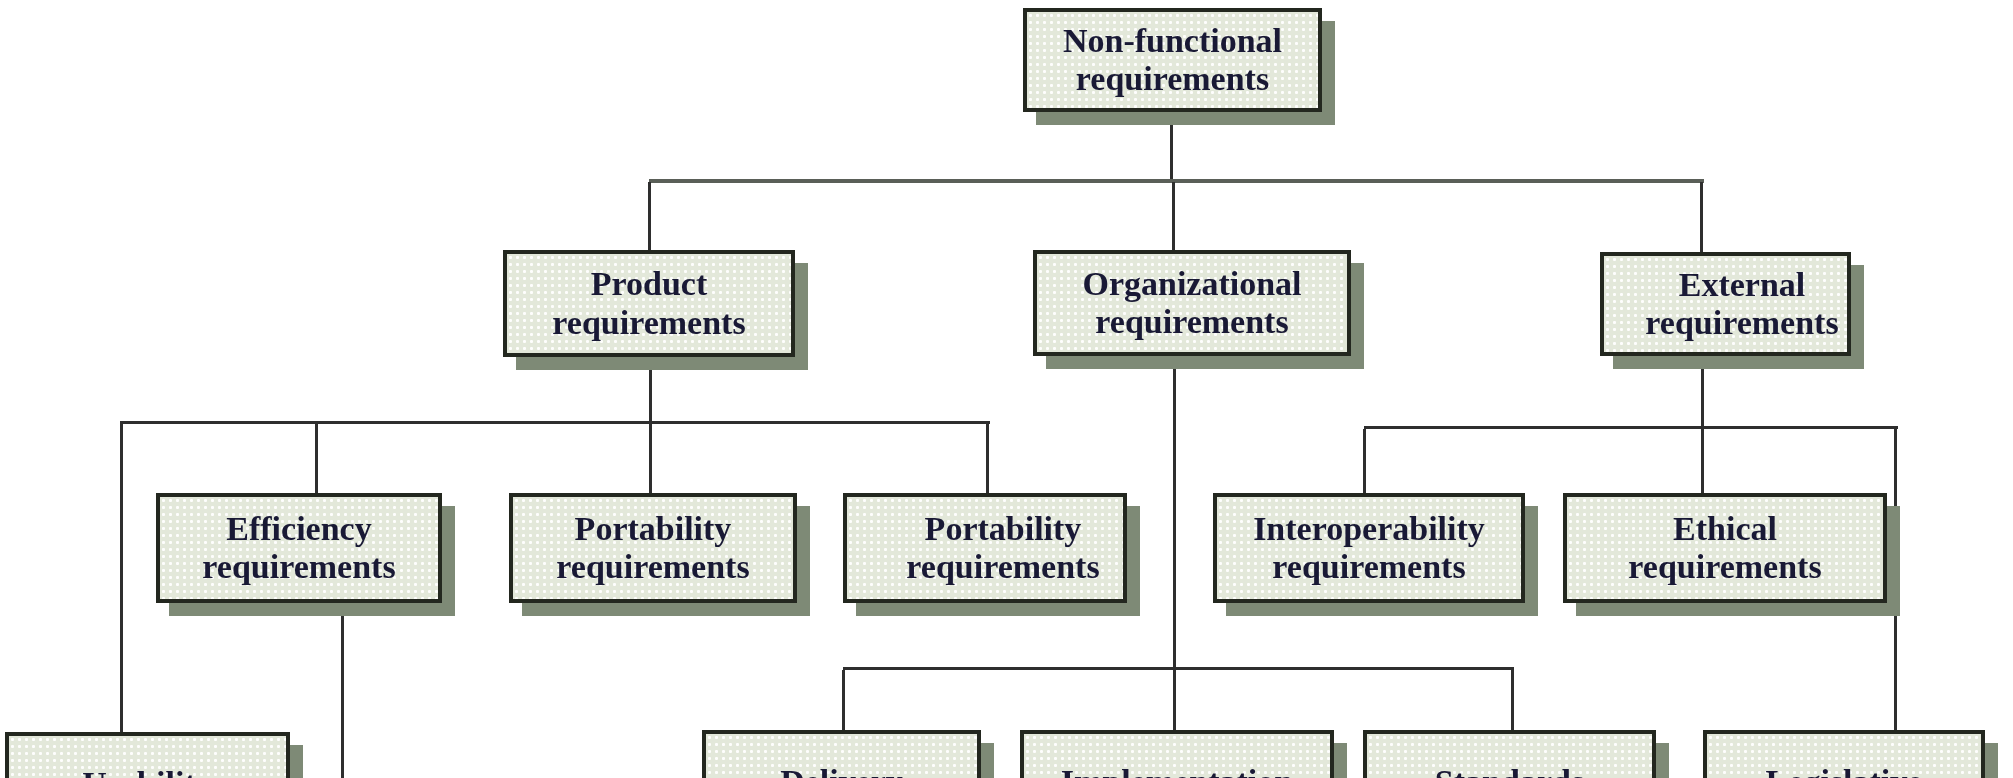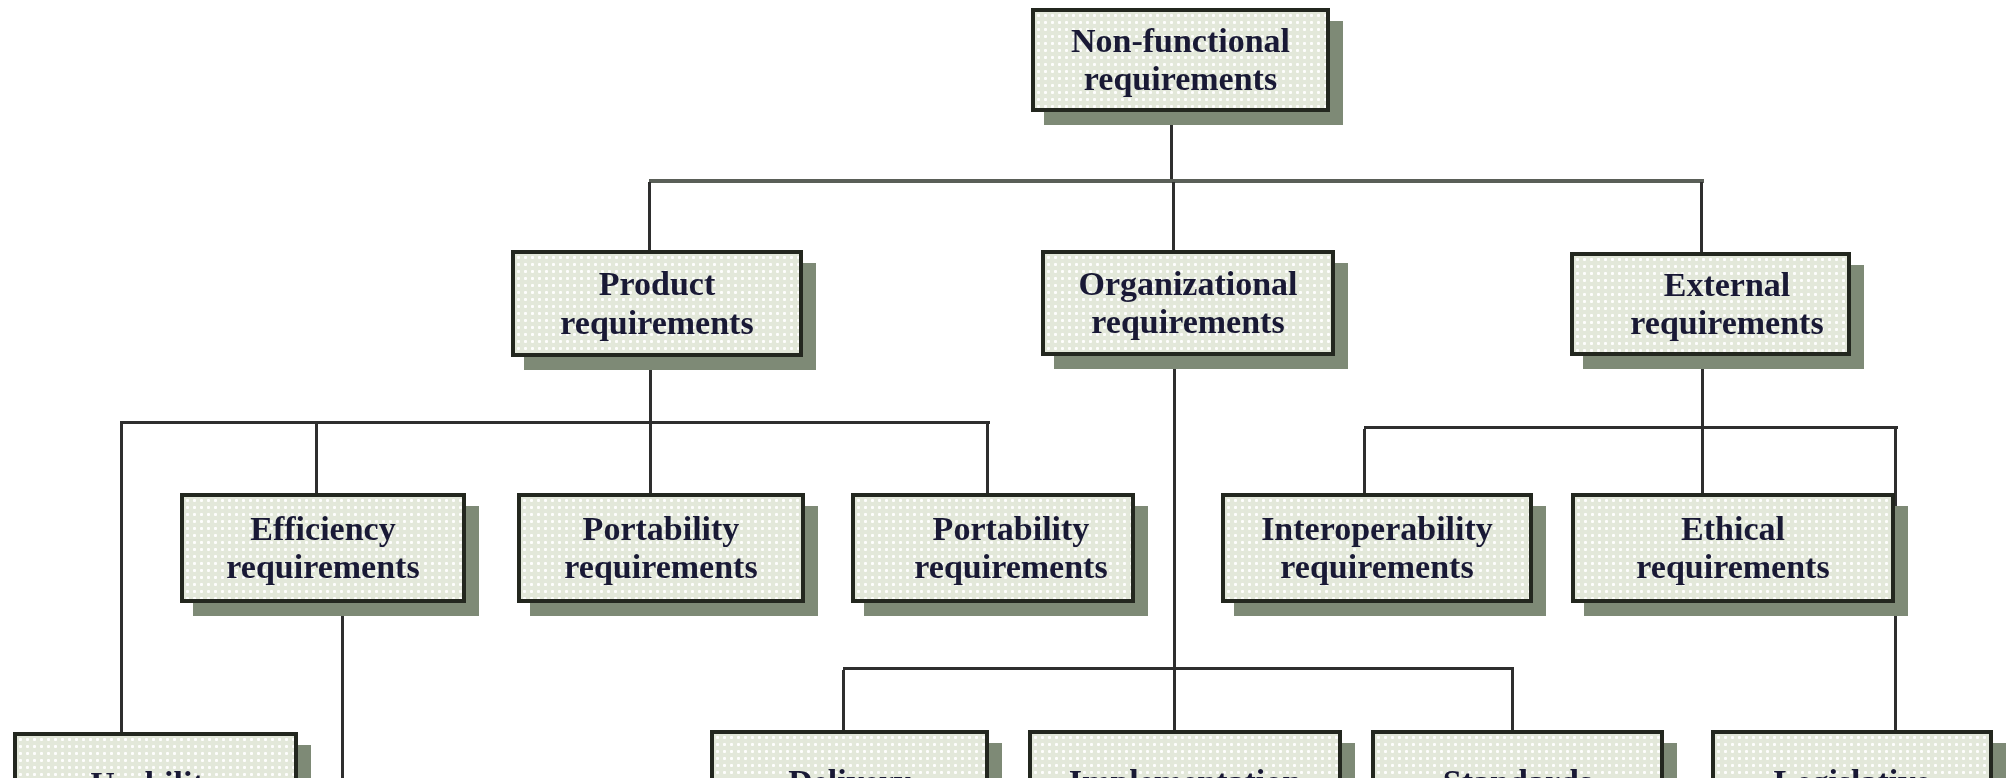--- a/index.html
+++ b/index.html
@@ -26,21 +26,20 @@
     color: #191935;
     font-size: 34px;
     font-weight: bold;
     line-height: 1.12;
     display: flex;
     align-items: center;
     justify-content: center;
     text-align: center;
     white-space: pre-line;
     z-index: 2;
-    margin-left: 8px;
   }
   .line {
     position: absolute;
     background: #2e2e2e;
     z-index: 1;
   }
   .line.gray {
     background: #5a5f58;
   }
 </style>
@@ -71,27 +70,27 @@
   <div class="line" style="left:1364px; top:426px; width:534px; height:3px;"></div>
   <div class="line" style="left:1363px; top:429px; width:3px; height:64px;"></div>
   <div class="line" style="left:1894px; top:429px; width:3px;  height:303px;"></div>
 
   <div class="node" style="left:1023px; top:8px;   width:299px; height:104px;">Non-functional
 requirements</div>
 
   <div class="node" style="left:503px;  top:250px; width:292px; height:107px;font-family:Liberation Serif, serif;">Product
 requirements</div>
 
-  <div class="node" style="left:1033px; top:250px; width:294px; height:106px;">Organizational
+  <div class="node" style="left:1033px; top:250px; width:318px; height:106px;">Organizational
 requirements</div>
 
-  <div class="node" style="left:1562px; top:252px; width:281px; height:104px;padding-left:33px;">External
+  <div class="node" style="left:1600px; top:252px; width:251px; height:104px;padding-left:33px;">External
 requirements</div>
 
-  <div class="node" style="left:172px;  top:493px; width:286px; height:110px;">Efficiency
+  <div class="node" style="left:156px;  top:493px; width:286px; height:110px;">Efficiency
 requirements</div>
 
   <div class="node" style="left:509px;  top:493px; width:288px; height:110px;">Portability
 requirements</div>
 
   <div class="node" style="left:843px;  top:493px; width:284px; height:110px;padding-left:36px;">Portability
 requirements</div>
 
   <div class="node" style="left:1213px; top:493px; width:312px; height:110px;text-align:center;">Interoperability
 requirements</div>

